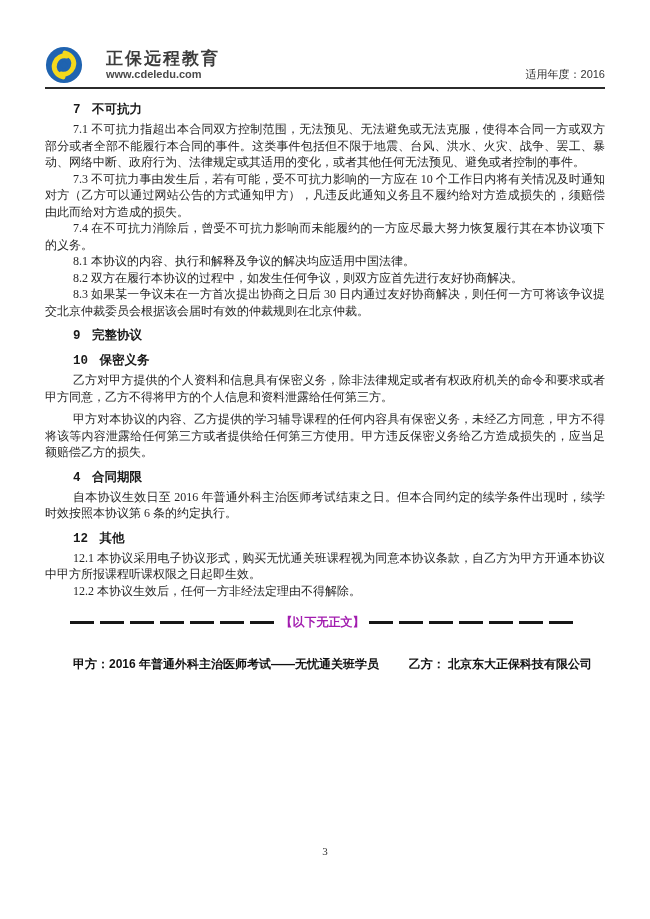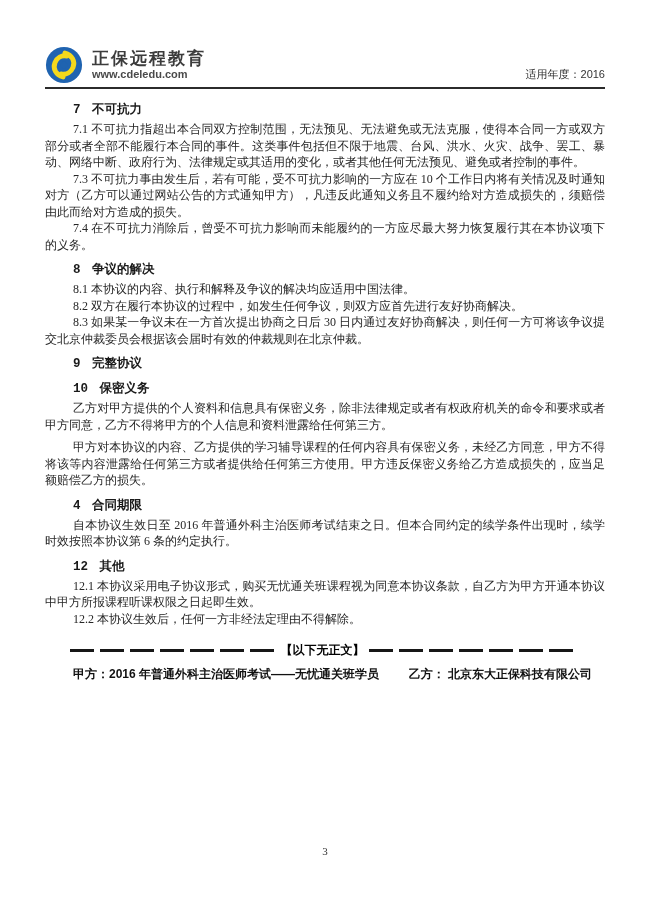--- a/index.html
+++ b/index.html
@@ -20,21 +20,21 @@
   
   .header {
     display: flex;
     justify-content: space-between;
     align-items: flex-end;
     padding: 46px 45px 0 45px;
   }
   .brand {
     display: flex;
     align-items: center;
-    gap: 9px;
+    gap: 23px;
   }
   .brand-logo { width: 38px; height: 38px; display: block; }
   .brand-text { display: flex; flex-direction: column; line-height: 1.15; }
   .brand-name {
     font-family: "Liberation Sans", "DejaVu Sans", sans-serif;
     font-weight: bold;
     font-size: 17px;
     letter-spacing: 2px;
     color: #3c3c3c;
   }
@@ -79,34 +79,34 @@
 
   
   .separator {
     display: flex;
     align-items: center;
     gap: 4px;
     margin: 15px 75px 0 70px;
     font-family: "Liberation Sans", "DejaVu Sans", sans-serif;
     font-weight: bold;
     font-size: 12px;
-    color: #000000;
+    color: #a21caf;
     white-space: nowrap;
   }
   .dash-line {
     flex: 1;
     height: 2.5px;
     background: repeating-linear-gradient(90deg, #171717 0 24px, rgba(0,0,0,0) 24px 30px);
   }
 
   
   .signature {
     display: flex;
     justify-content: space-between;
-    margin: 7px 58px 0 73px;
+    margin: 25px 58px 0 73px;
     font-family: "Liberation Sans", "DejaVu Sans", sans-serif;
     font-weight: bold;
     font-size: 12px;
     color: #111111;
   }
 
   
   .page-number {
     position: absolute;
     left: 0; right: 0;
@@ -143,21 +143,20 @@
   <div class="content">
 
     <div class="section">
       <div class="section-heading">7 不可抗力</div>
       <p class="para">7.1 不可抗力指超出本合同双方控制范围，无法预见、无法避免或无法克服，使得本合同一方或双方部分或者全部不能履行本合同的事件。这类事件包括但不限于地震、台风、洪水、火灾、战争、罢工、暴动、网络中断、政府行为、法律规定或其适用的变化，或者其他任何无法预见、避免或者控制的事件。</p>
       <p class="para">7.3 不可抗力事由发生后，若有可能，受不可抗力影响的一方应在 10 个工作日内将有关情况及时通知对方（乙方可以通过网站公告的方式通知甲方），凡违反此通知义务且不履约给对方造成损失的，须赔偿由此而给对方造成的损失。</p>
       <p class="para">7.4 在不可抗力消除后，曾受不可抗力影响而未能履约的一方应尽最大努力恢复履行其在本协议项下的义务。</p>
     </div>
 
     <div class="section">
-      <div class="section-heading">8 争议的解决</div>
       <p class="para">8.1 本协议的内容、执行和解释及争议的解决均应适用中国法律。</p>
       <p class="para">8.2 双方在履行本协议的过程中，如发生任何争议，则双方应首先进行友好协商解决。</p>
       <p class="para">8.3 如果某一争议未在一方首次提出协商之日后 30 日内通过友好协商解决，则任何一方可将该争议提交北京仲裁委员会根据该会届时有效的仲裁规则在北京仲裁。</p>
     </div>
 
     <div class="section">
       <div class="section-heading">9 完整协议</div>
     </div>
 
     <div class="section">

